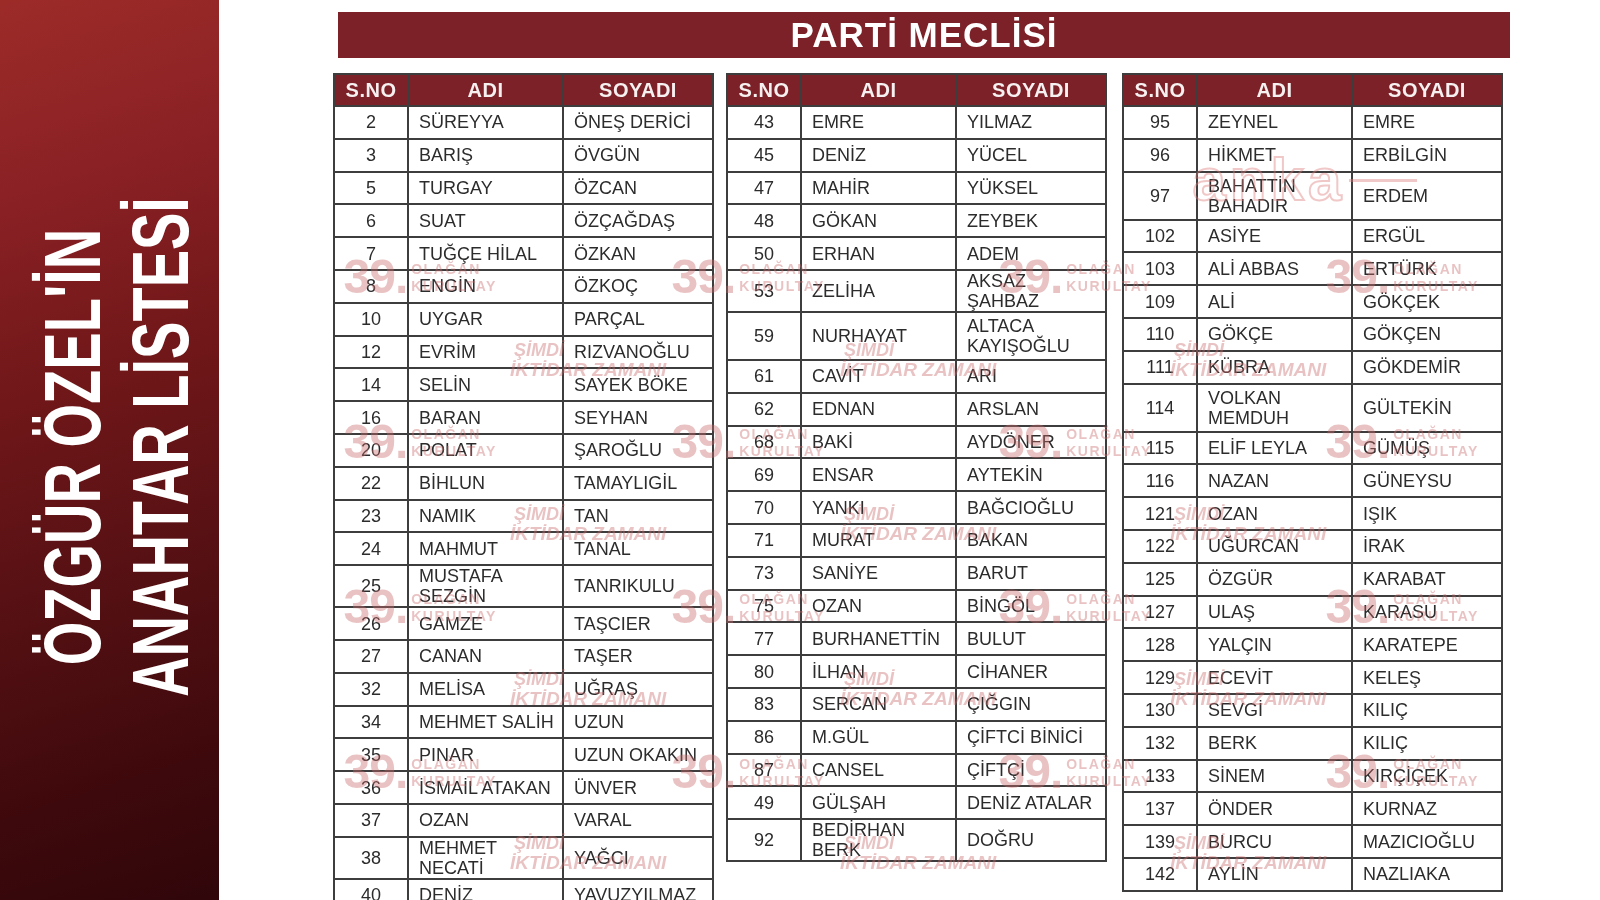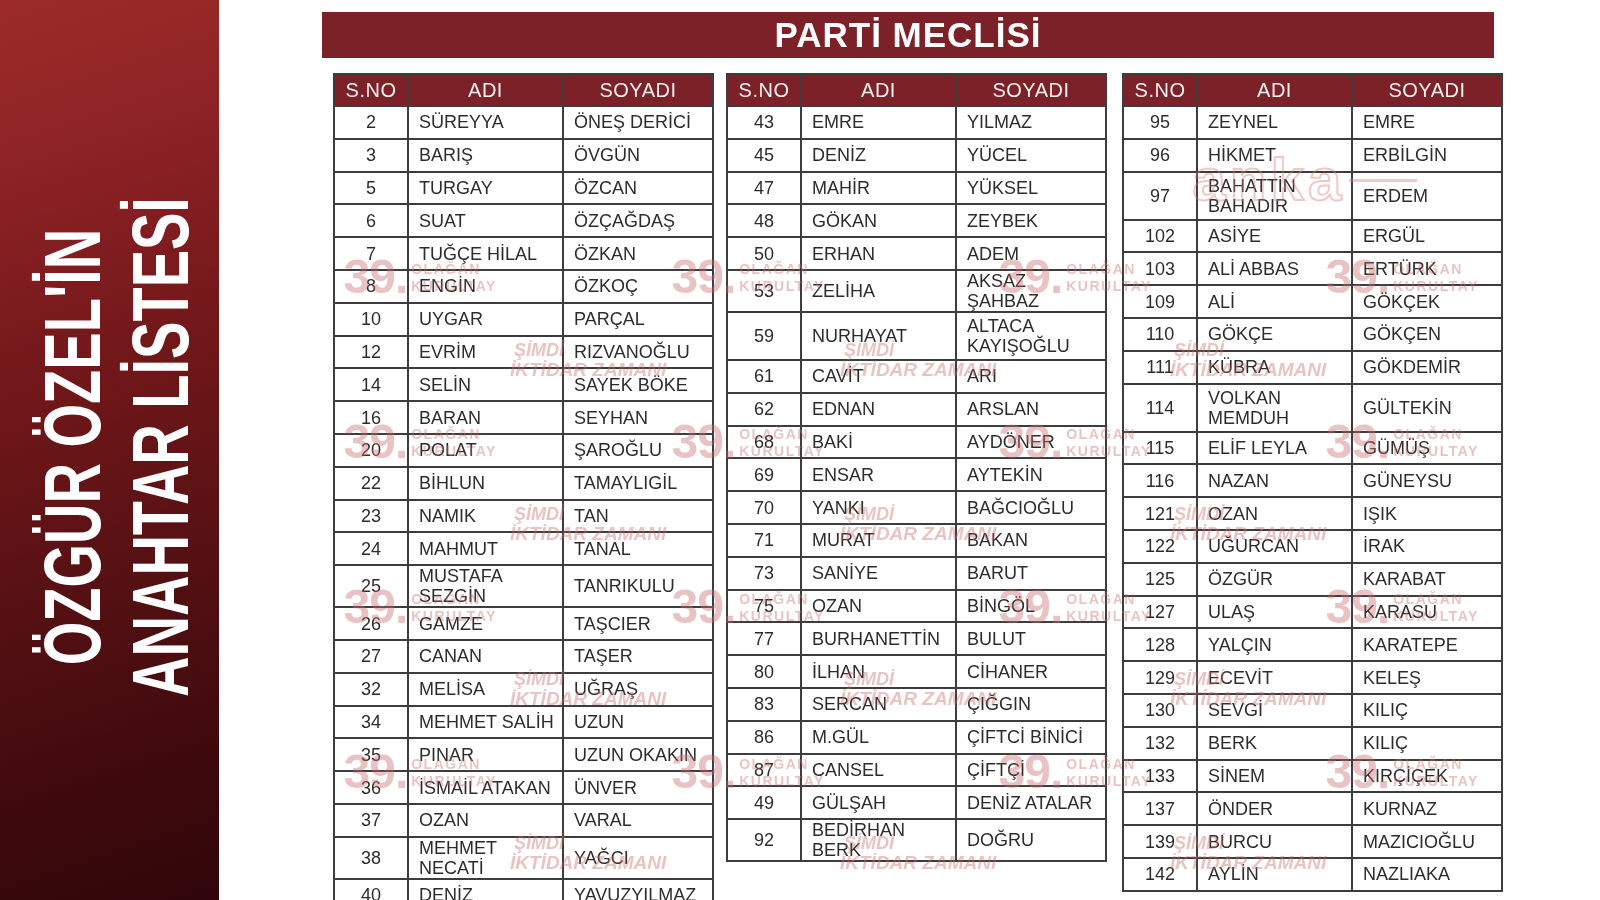--- a/index.html
+++ b/index.html
@@ -24,33 +24,33 @@
     position:absolute;left:-233px;top:359px;width:700px;height:176px;
     transform:rotate(-90deg);
     color:#fff;font-weight:700;text-align:center;white-space:nowrap;
   }
   .sidebar-text .bl{
     font-size:56px;line-height:88px;letter-spacing:0px;
   }
   .sidebar-text .bl>span{display:inline-block;transform:scaleY(1.42);transform-origin:center;}
   
   .titlebar{
-    position:absolute;left:322px;top:12px;width:1172px;height:46px;
+    position:absolute;left:338px;top:12px;width:1172px;height:46px;
     background:var(--maroon);color:#fff;
     display:flex;align-items:center;justify-content:center;
     font-size:35px;font-weight:700;letter-spacing:1px;
   }
   
   table.tbl{
     position:absolute;top:73px;width:373px;
     border-collapse:collapse;table-layout:fixed;background:#fff;
   }
   #t0{left:333px;} #t1{left:726px;} #t2{left:1122px;}
   .tbl th{
-    background:var(--maroon);color:#f7f0f0;font-size:20px;font-weight:400;
+    background:var(--maroon);color:#f7f0f0;font-size:20px;font-weight:700;
     height:30px;border:2px solid var(--border);letter-spacing:0.5px;padding:0;
   }
   .tbl td{
     border:2px solid var(--border);color:var(--cell-text);
     font-size:18px;line-height:20px;height:30.8px;
     white-space:pre-line;overflow:hidden;padding:0 4px 0 10px;
   }
   .tbl td.num{text-align:center;padding:0;}
   .tbl tr.tall td{height:46px;}
   

